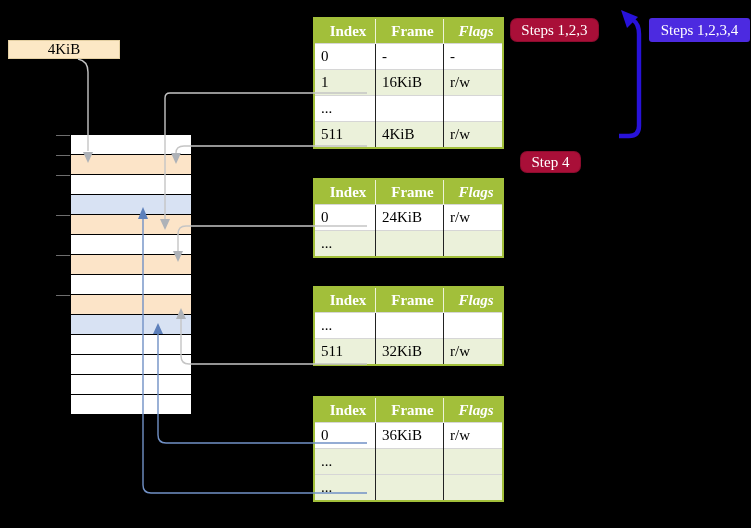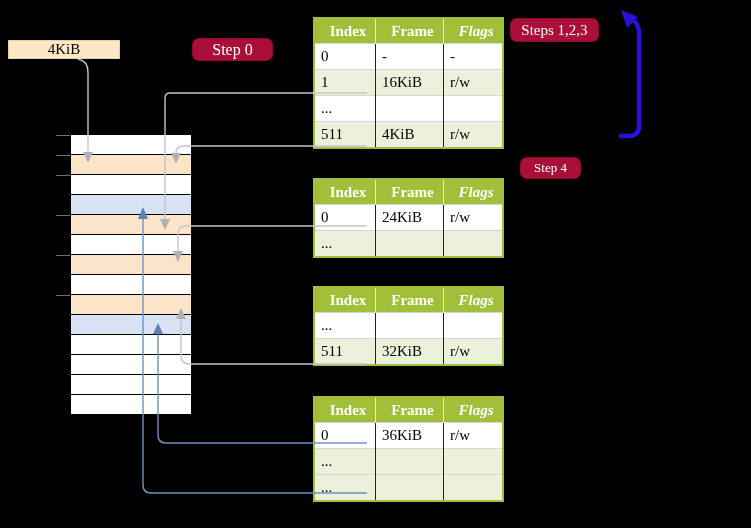--- a/index.html
+++ b/index.html
@@ -13,21 +13,21 @@
            font-size:15px;color:#000;z-index:3;}
 
   
   .badge{position:absolute;display:flex;align-items:center;justify-content:center;
          color:#fff;z-index:4;}
   .badge.crimson{background:var(--badge_crimson);border-radius:6px;
                  box-shadow:0 0 0 1px #8c0c2e;}
   .badge.blue{background:var(--badge_blue);border-radius:3px;}
   #badge-step0{left:193px;top:39px;width:79px;height:21px;font-size:16px;}
   #badge-steps123{left:511px;top:19px;width:87px;height:22px;font-size:15px;}
-  #badge-step4{left:521px;top:158px;width:59px;height:20px;font-size:13px;}
+  #badge-step4{left:521px;top:152px;width:59px;height:20px;font-size:15px;}
   #badge-steps1234{left:649px;top:18px;width:101px;height:24px;font-size:15px;}
 
   
   #stack{position:absolute;left:70px;top:134px;width:120px;border:1px solid #000;
          box-sizing:content-box;z-index:1;}
   .mrow{height:19px;border-bottom:1px solid #000;}
   .mrow:last-child{border-bottom:none;}
   .mrow.white{background:#ffffff;}
   .mrow.orange{background:var(--frame_orange);}
   .mrow.blue{background:var(--frame_blue);}
@@ -57,23 +57,23 @@
   .bigarrow{stroke:var(--arrow_blue_big);stroke-width:4.4;fill:none;}
   .bighead{fill:var(--arrow_blue_big);stroke:none;}
 </style>
 </head>
 <body>
 
 <div class="canvas">
 
   <div class="pagebox">4KiB</div>
 
-  <div class="badge crimson" id="badge-step0">Step 0</div>
   <div class="badge crimson" id="badge-steps123">Steps 1,2,3</div>
   <div class="badge crimson" id="badge-step4">Step 4</div>
+  <div class="badge blue" id="badge-steps1234">Steps 1,2,3,4</div>
 
   <div id="stack">
       <div class="mrow white"></div>
       <div class="mrow orange"></div>
       <div class="mrow white"></div>
       <div class="mrow blue"></div>
       <div class="mrow orange"></div>
       <div class="mrow white"></div>
       <div class="mrow orange"></div>
       <div class="mrow white"></div>

